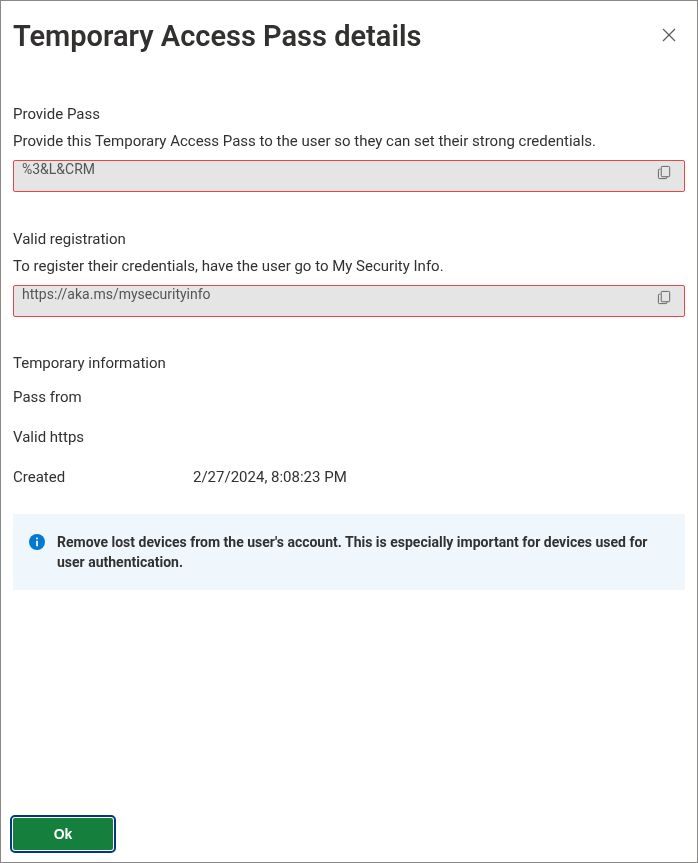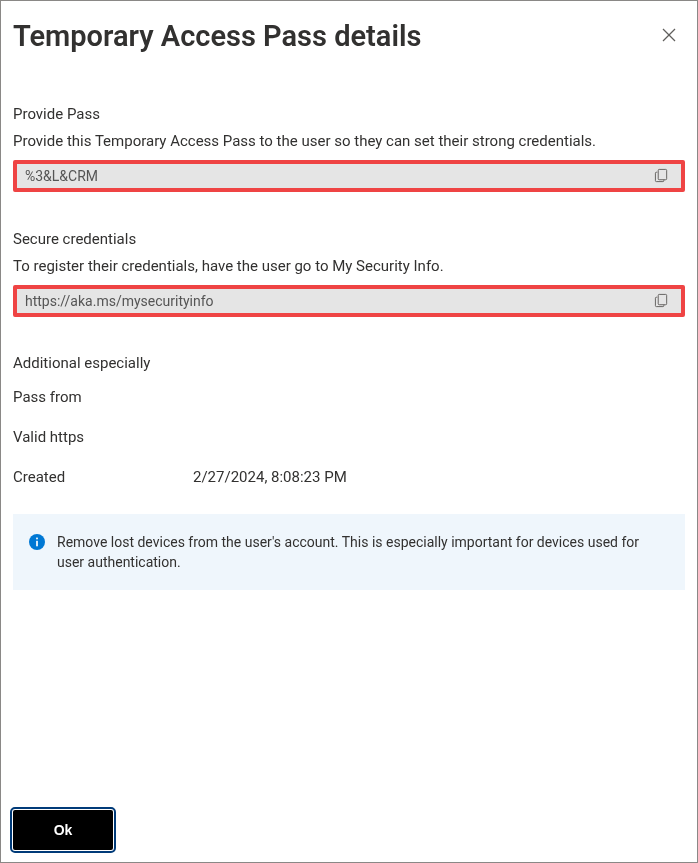--- a/index.html
+++ b/index.html
@@ -58,25 +58,25 @@
     }
     .section-desc {
       font-size: 15px;
       line-height: 1.4;
       color: #323130;
       margin-bottom: 8px;
     }
 
     .copy-field {
       display: flex;
-      align-items: center;
+      align-items: flex-start;
       width: 100%;
       height: 32px;
       background: #e5e5e5;
-      border: 4px solid #ef4444;
+      border: 1px solid #ef4444;
       border-radius: 2px;
       padding: 0 8px;
       color: #605e5c;
       font-size: 14px;
     }
     .copy-field-text {
       flex: 1;
       white-space: nowrap;
       overflow: hidden;
       text-overflow: ellipsis;
@@ -109,36 +109,37 @@
     .banner {
       background: #eff6fc;
       padding: 18px 22px 18px 16px;
       margin-top: 28px;
       display: flex;
       align-items: flex-start;
       gap: 12px;
       font-size: 14px;
       line-height: 1.45;
       color: #323130;
+      font-weight: bold;
     }
     .banner-icon {
       flex: 0 0 auto;
       width: 16px;
       height: 16px;
       margin-top: 2px;
       color: #0078d4;
     }
 
     .footer {
       padding-top: 12px;
     }
     .ok-btn {
       min-width: 100px;
-      height: 40px;
-      background: #000000;
+      height: 32px;
+      background: #15803d;
       color: #fff;
       border: none;
       outline: 2px solid #003a78;
       outline-offset: 1px;
       font-size: 14px;
       font-weight: 600;
       cursor: pointer;
       border-radius: 2px;
     }
   </style>
@@ -167,34 +168,34 @@
         <button class="copy-btn" aria-label="Copy">
           <svg viewBox="0 0 16 16" fill="none" stroke="currentColor" stroke-width="1">
             <rect x="4.5" y="1.5" width="9" height="11" rx="1"></rect>
             <path d="M3.5 4.5 h-1 a1 1 0 0 0 -1 1 v8 a1 1 0 0 0 1 1 h7 a1 1 0 0 0 1 -1 v-1"></path>
           </svg>
         </button>
       </div>
     </div>
 
     <div class="section">
-      <div class="section-heading">Secure credentials</div>
+      <div class="section-heading">Valid registration</div>
       <div class="section-desc">To register their credentials, have the user go to My Security Info.</div>
       <div class="copy-field">
         <span class="copy-field-text">https://aka.ms/mysecurityinfo</span>
         <button class="copy-btn" aria-label="Copy">
           <svg viewBox="0 0 16 16" fill="none" stroke="currentColor" stroke-width="1">
             <rect x="4.5" y="1.5" width="9" height="11" rx="1"></rect>
             <path d="M3.5 4.5 h-1 a1 1 0 0 0 -1 1 v8 a1 1 0 0 0 1 1 h7 a1 1 0 0 0 1 -1 v-1"></path>
           </svg>
         </button>
       </div>
     </div>
 
-    <div class="info-heading">Additional especially</div>
+    <div class="info-heading">Temporary information</div>
 
     <div class="info-row">
       <div class="info-label">Pass from</div>
     </div>
     <div class="info-row">
       <div class="info-label">Valid https</div>
     </div>
     <div class="info-row">
       <div class="info-label">Created</div>
       <div class="info-val">2/27/2024, 8:08:23 PM</div>

